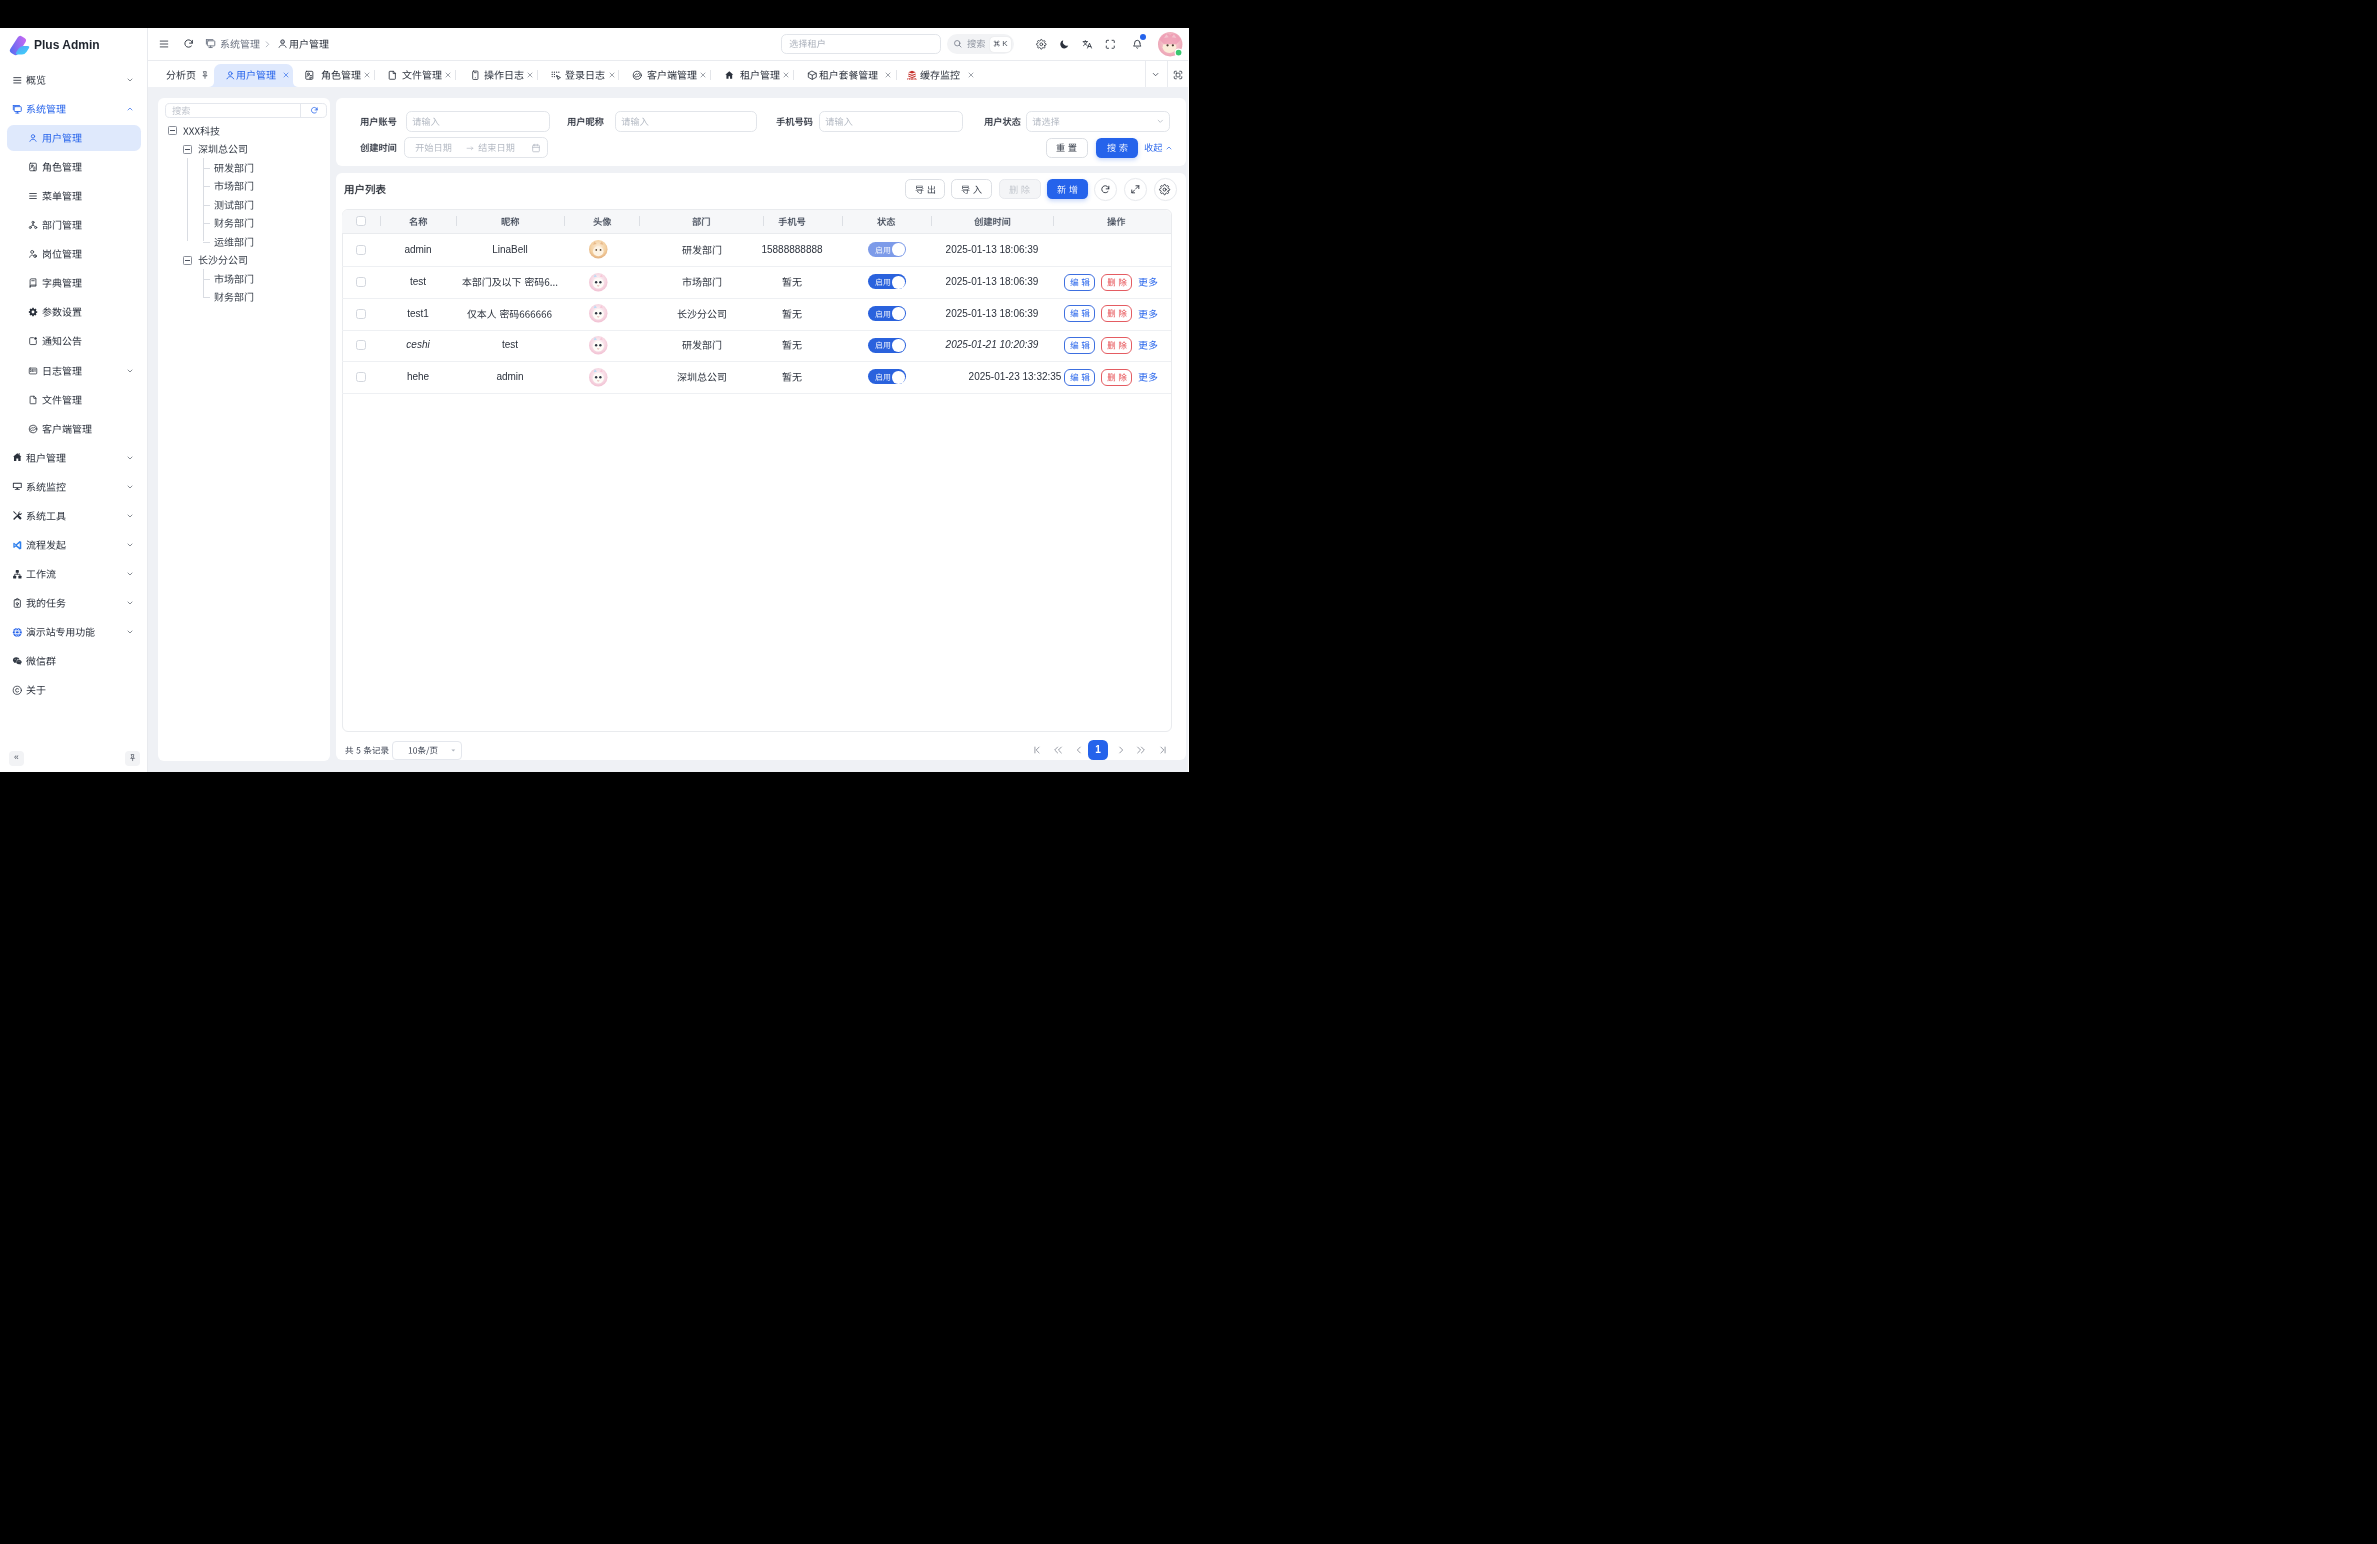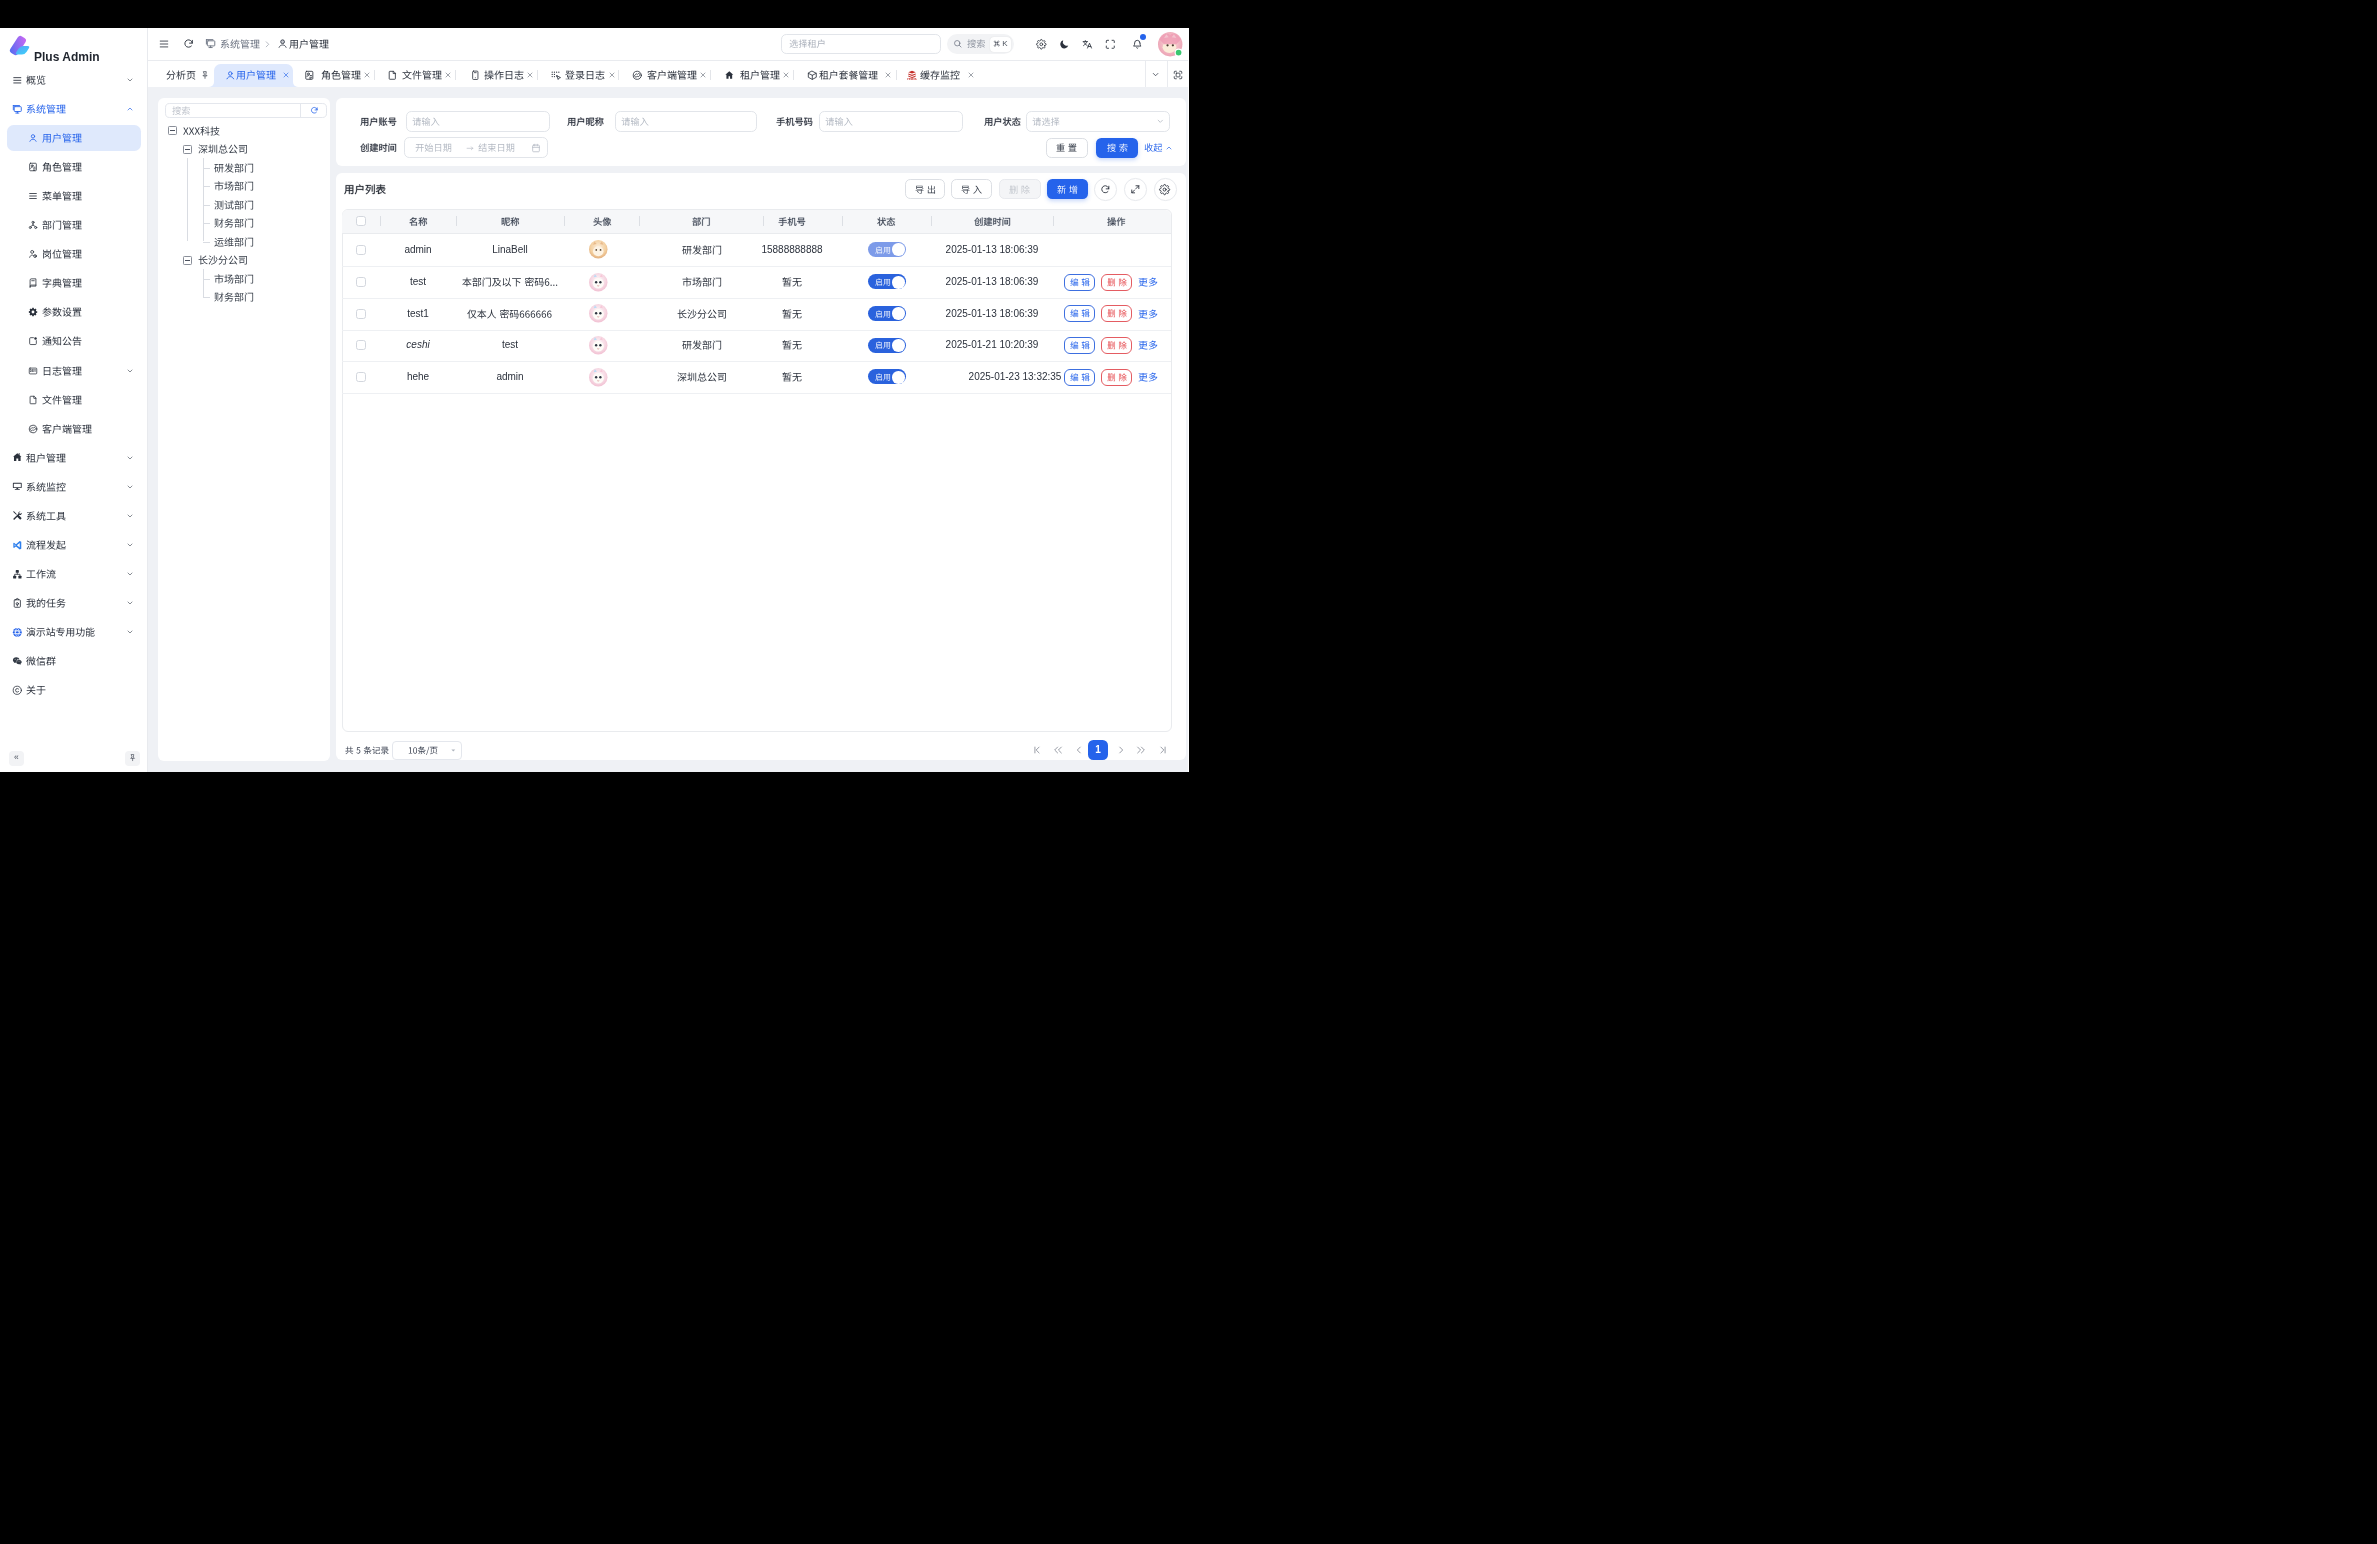--- a/index.html
+++ b/index.html
@@ -176,21 +176,21 @@
           <stop offset="1" stop-color="#3ecdf9"></stop>
         </linearGradient>
       </defs>
 <g transform="translate(15,14.5) rotate(33)">
         <rect x="-6.9" y="-15" width="13.8" height="30" rx="4.6" fill="url(#lg1)"></rect>
       </g>
 <g transform="translate(21.5,21.8)">
         <rect transform="skewX(-33)" x="-7.2" y="-6.6" width="15.5" height="13.2" rx="4.4" fill="url(#lg2)"></rect>
       </g>
 </svg>
-    <div class="lat" style="font-size:12px;color:#1f242d;font-weight:700;line-height:13.2px;left:34px;top:46px;transform:translateY(-50%);margin-top:12px;">Plus Admin</div>
+    <div class="lat" style="font-size:12px;color:#1f242d;font-weight:700;line-height:13.2px;left:34px;top:46px;transform:translateY(-50%);">Plus Admin</div>
     <svg class="ic" style="left:12.2px;top:75px;" width="10.6" height="10.6" viewBox="0 0 24 24">
       <g fill="none" stroke="#2b313c" stroke-width="2.0" stroke-linecap="round" stroke-linejoin="round">
         <path d="M4 6h16M4 12h16M4 18h16"></path>
       </g>
     </svg>
     <svg class="z" style="left:26px;top:75px;" width="20" height="10" viewBox="0 -880 2000 1000" fill="#2b313c">
       <use href="#g0" x="0"></use>
       <use href="#g1" x="1000"></use>
     </svg>
     <svg class="ic" style="left:126px;top:76px;" width="8" height="8" viewBox="0 0 24 24">
@@ -1292,21 +1292,21 @@
     <svg class="z" style="left:782px;top:340px;" width="20" height="10" viewBox="0 -880 2000 1000" fill="#2b313c">
       <use href="#g130" x="0"></use>
       <use href="#g131" x="1000"></use>
     </svg>
     <div class="a" style="left:868px;top:338px;width:38px;height:15px;background:#2a62dd;border-radius:8px"></div>
     <svg class="z" style="left:875px;top:341px;" width="16" height="8" viewBox="0 -880 2000 1000" fill="#fff">
       <use href="#g122" x="0"></use>
       <use href="#g6" x="1000"></use>
     </svg>
     <div class="a" style="left:892px;top:339px;width:12.5px;height:12.5px;background:#fff;border-radius:50%"></div>
-    <div class="lat" style="font-size:10px;color:#2b313c;font-weight:400;line-height:11.2px;left:992px;top:345px;transform:translate(-50%,-50%);">2025-01-21 10:20:39</div>
+    <div class="lat" style="font-size:10px;color:#2b313c;font-weight:400;line-height:11.2px;left:992px;top:345px;transform:translate(-50%,-50%);font-style:italic;">2025-01-21 10:20:39</div>
     <div class="a" style="left:1064px;top:337px;width:31px;height:16.5px;border:1px solid #3d6fe0;border-radius:6px;background:#fff"></div>
     <svg class="z" style="left:1070px;top:341px;" width="20" height="8.6" viewBox="0 -880 2300 1000" fill="#2563eb">
       <use href="#g132" x="0"></use>
       <use href="#g133" x="1300"></use>
     </svg>
     <div class="a" style="left:1101px;top:337px;width:31px;height:16.5px;border:1px solid #e45c62;border-radius:6px;background:#fff"></div>
     <svg class="z" style="left:1107px;top:341px;" width="20" height="8.6" viewBox="0 -880 2300 1000" fill="#e5484d">
       <use href="#g115" x="0"></use>
       <use href="#g116" x="1300"></use>
     </svg>

